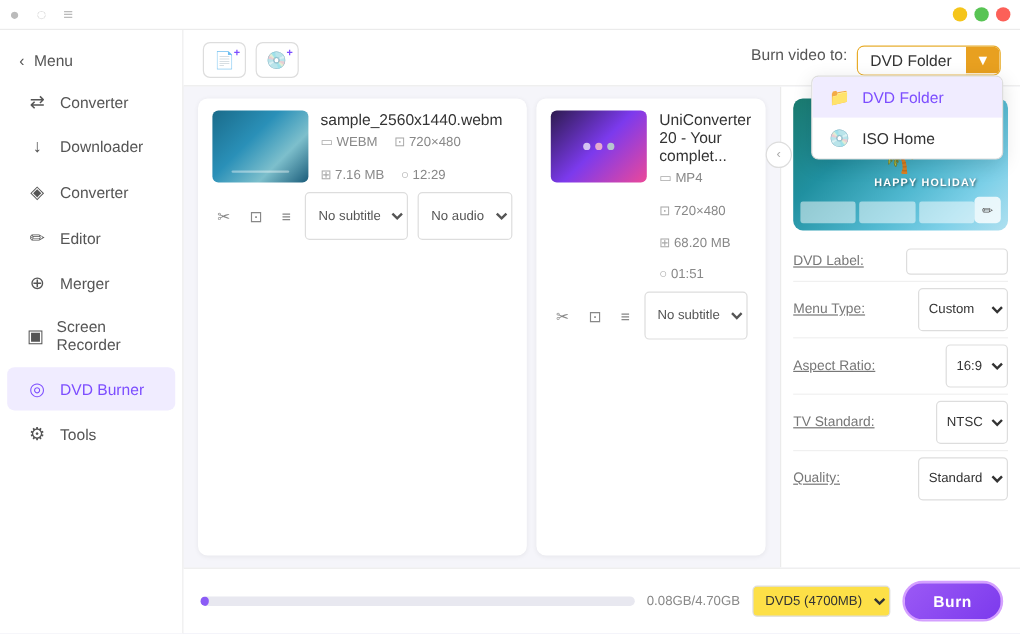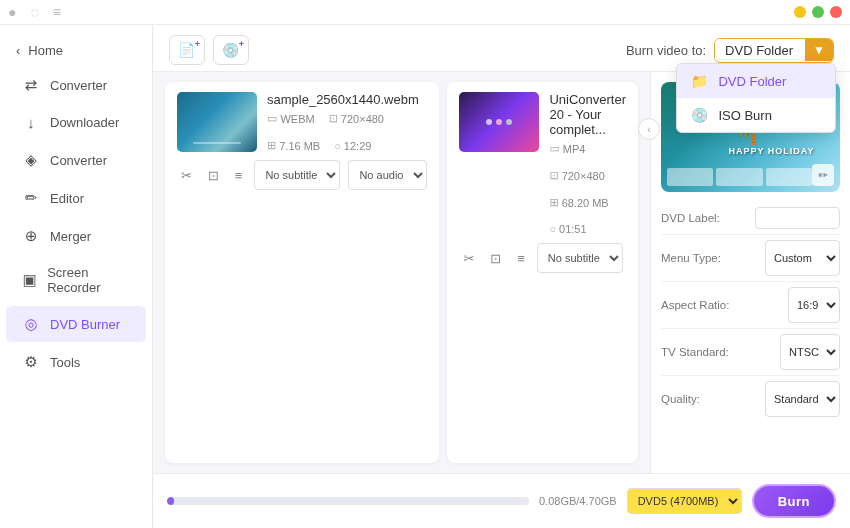--- a/index.html
+++ b/index.html
@@ -64,21 +64,21 @@
     .icon-btn {
       display: flex; align-items: center; justify-content: center;
       width: 36px; height: 30px; border-radius: 6px;
       border: 1.5px solid #ddd; cursor: pointer;
       background: #fff; color: #555; font-size: 16px;
       position: relative;
     }
 
     
     .burn-to-bar {
-      display: flex; align-items: center; gap: 8px;
+      display: flex; gap: 8px;
       font-size: 13px; color: #555;
     }
     .burn-to-dropdown {
       display: flex; align-items: center; gap: 0;
       border: 1.5px solid #e8ac2a; border-radius: 6px;
       overflow: hidden; position: relative;
     }
     .burn-to-value {
       padding: 4px 10px; font-size: 13px; background: #fff; color: #333; min-width: 90px;
     }
@@ -168,21 +168,21 @@
 
     .file-card-bottom {
       display: flex;
       align-items: center;
       gap: 8px;
     }
     .file-action-btn {
       font-size: 13px; color: #888; cursor: pointer; padding: 2px 4px;
     }
     .subtitle-select, .audio-select {
-      height: 30px;
+      height: 40px;
       border: 1px solid #ddd;
       border-radius: 4px;
       font-size: 11px;
       color: #555;
       background: #fff;
       padding: 0 6px;
       cursor: pointer;
     }
 
     
@@ -232,21 +232,21 @@
       background: rgba(255,255,255,0.5);
     }
 
     .settings-row {
       display: flex; align-items: center; justify-content: space-between;
       padding: 5px 0;
       font-size: 12px; color: #555;
       border-bottom: 1px solid #f0f0f0;
     }
     .settings-row:last-child { border-bottom: none; }
-    .settings-label { font-size: 11.5px; color: #777; }
+    .settings-label { font-size: 11.5px; color: #777; text-decoration: underline; }
     .settings-select {
       height: 36px;
       border: 1px solid #ddd;
       border-radius: 4px;
       font-size: 11px;
       color: #333;
       background: #fff;
       padding: 0 4px;
       cursor: pointer;
       max-width: 85px;
@@ -355,21 +355,21 @@
     <button class="titlebar-btn tb-min"></button>
     <button class="titlebar-btn tb-max"></button>
     <button class="titlebar-btn tb-close"></button>
   </div>
 
   <div style="display:flex; flex:1; overflow:hidden;">
 
     <div class="sidebar">
       <div class="sidebar-back">
         <span>‹</span>
-        <span>Home</span>
+        <span>Menu</span>
       </div>
       <div class="sidebar-item">
         <span class="sidebar-icon">⇄</span>
         <span>Converter</span>
       </div>
       <div class="sidebar-item">
         <span class="sidebar-icon">↓</span>
         <span>Downloader</span>
       </div>
       <div class="sidebar-item">
@@ -419,21 +419,21 @@
           </div>
         </div>
 
         <div class="dropdown-menu">
           <div class="dropdown-item selected">
             <span class="dropdown-item-icon">📁</span>
             <span>DVD Folder</span>
           </div>
           <div class="dropdown-item">
             <span class="dropdown-item-icon">💿</span>
-            <span>ISO Burn</span>
+            <span>ISO Home</span>
           </div>
         </div>
       </div>
 
       <div class="content-area">
 
         <div class="file-list">
 
           <div class="file-card">
             <div class="file-card-top">

